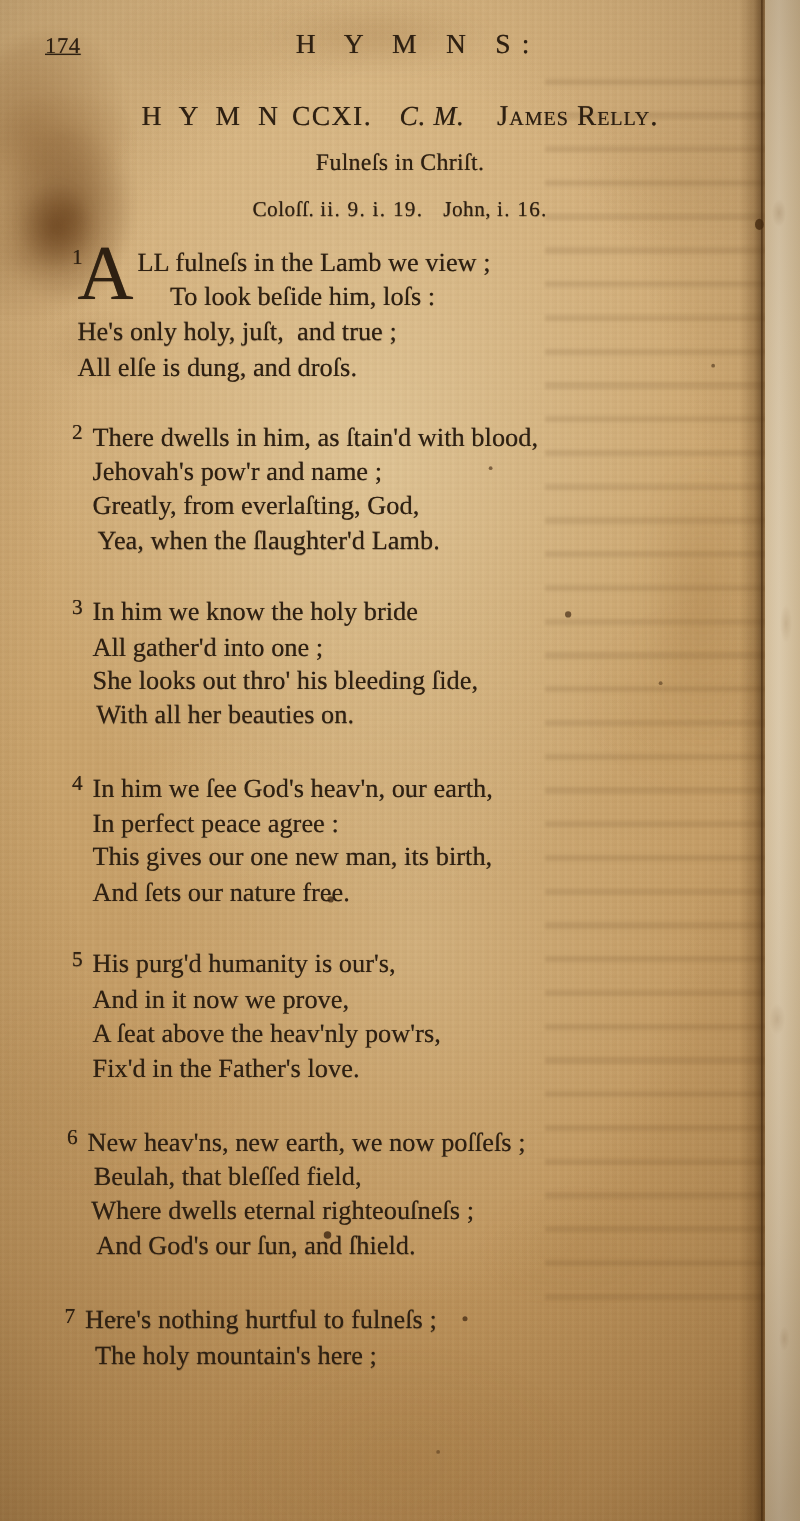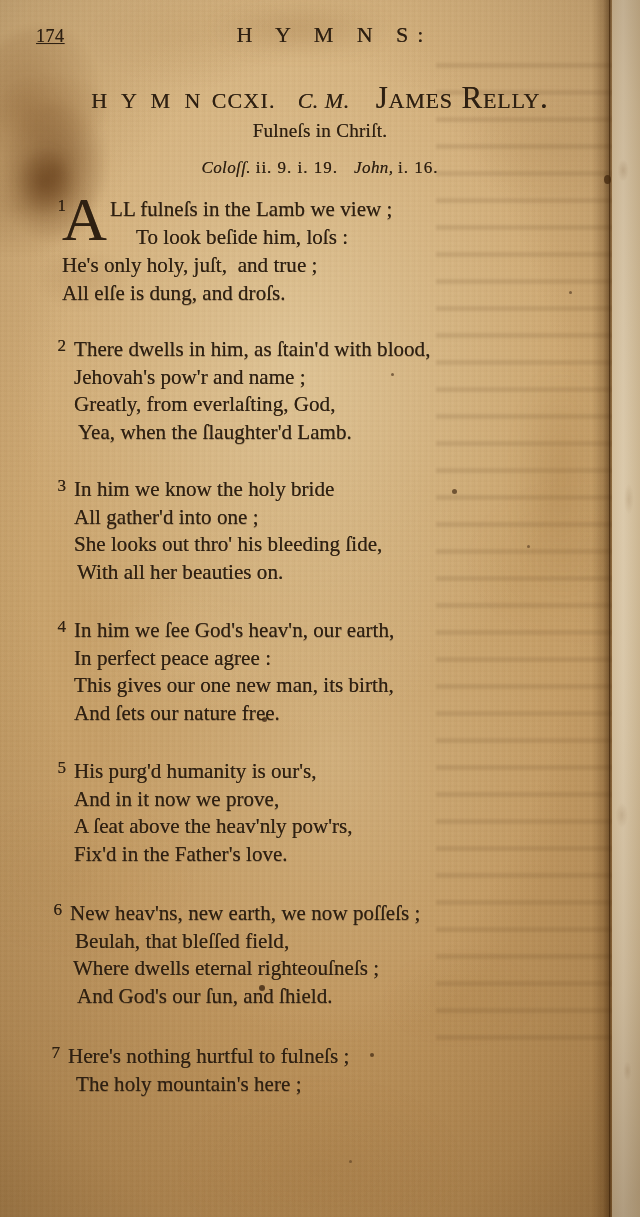--- a/index.html
+++ b/index.html
@@ -224,42 +224,41 @@
     margin-left: 22px;
     letter-spacing: 0.5px;
     font-style: italic;
   }
   .author {
     margin-left: 26px;
     letter-spacing: 0.8px;
   }
   .smallcaps {
     font-variant: small-caps;
-    font-size: 31px;
+    font-size: 23px;
   }
 
   .subtitle {
     position: absolute;
     left: 0; right: 0;
     top: 120px;
     text-align: center;
     font-size: 19px;
     letter-spacing: 0.3px;
   }
 
   .scripture {
     position: absolute;
     left: 0; right: 0;
     top: 158px;
     text-align: center;
     font-size: 17px;
     letter-spacing: 0.4px;
   }
   .scripture .bookname {
-    font-style: italic;
   }
   .scripture .ref { letter-spacing: 1px; }
   .scripture .gap { display: inline-block; width: 16px; }
 
   
   .stanzas {
     position: absolute;
     left: 0;
     top: 196px;
     width: 640px;

